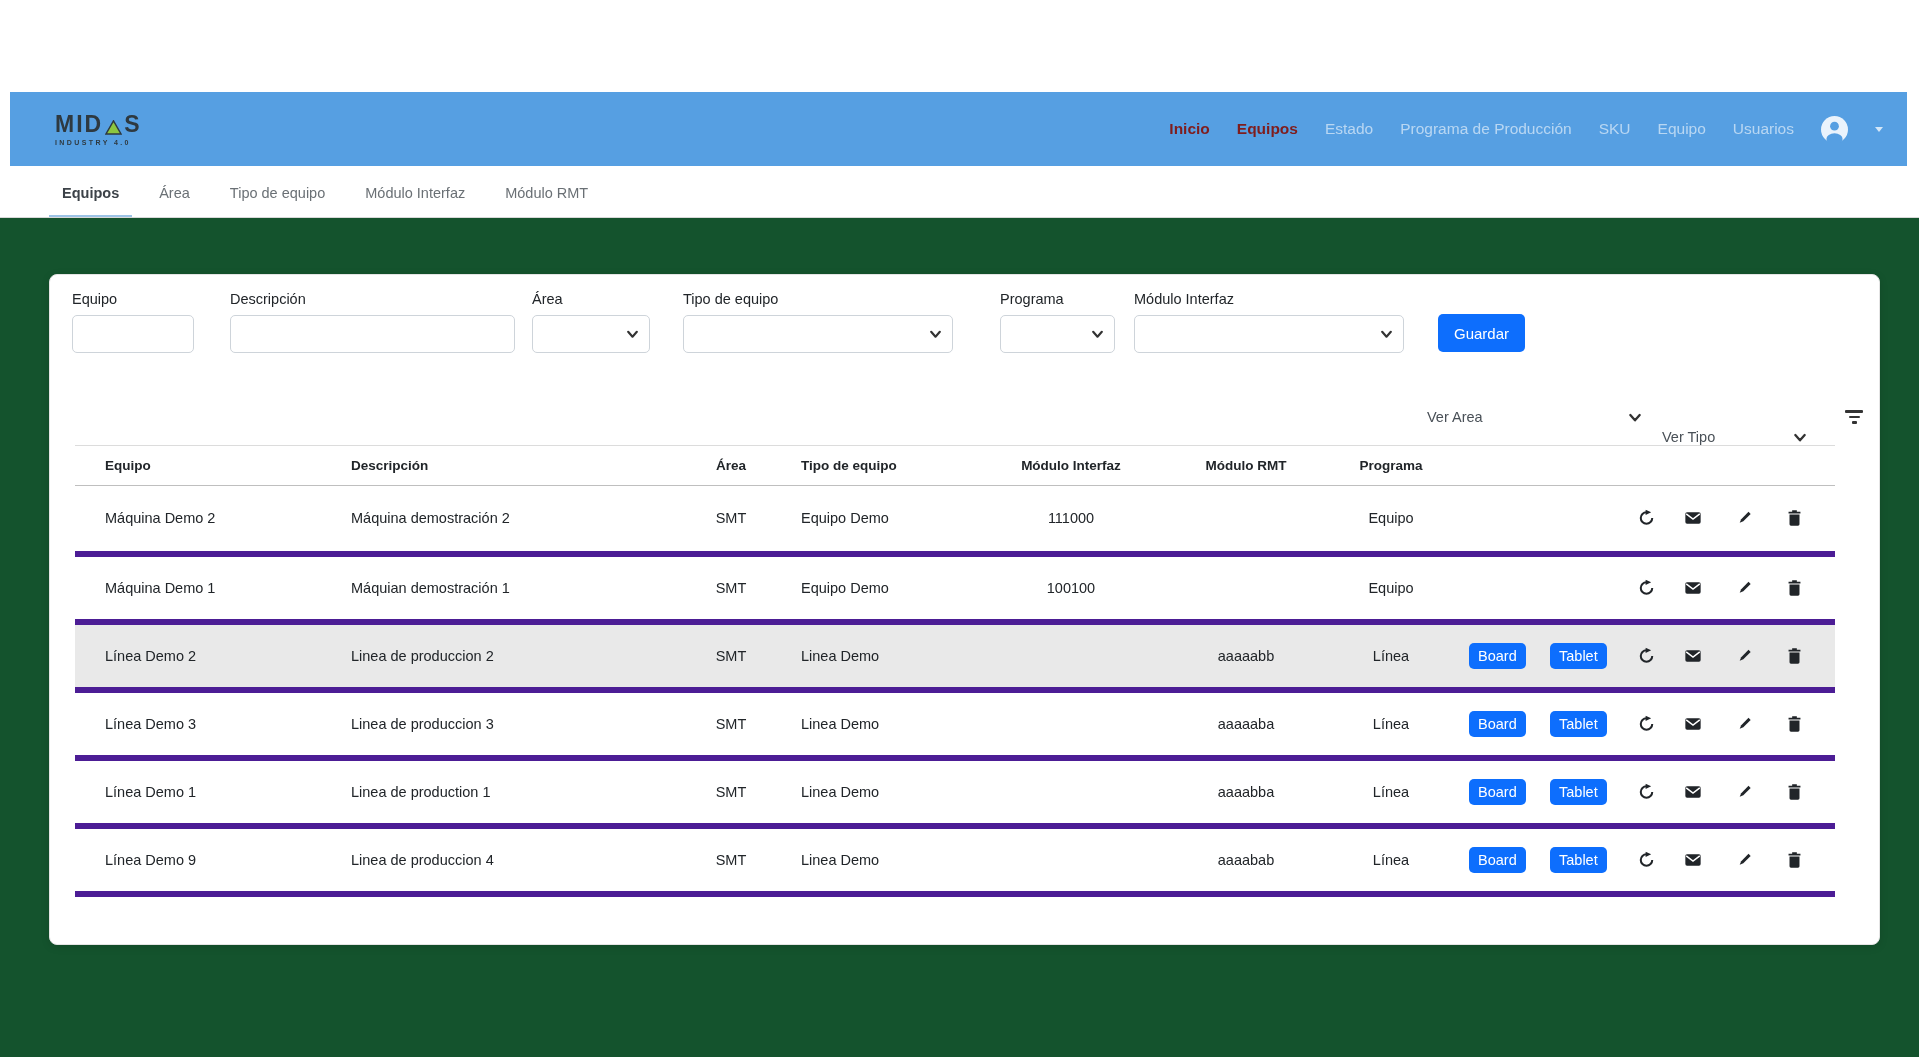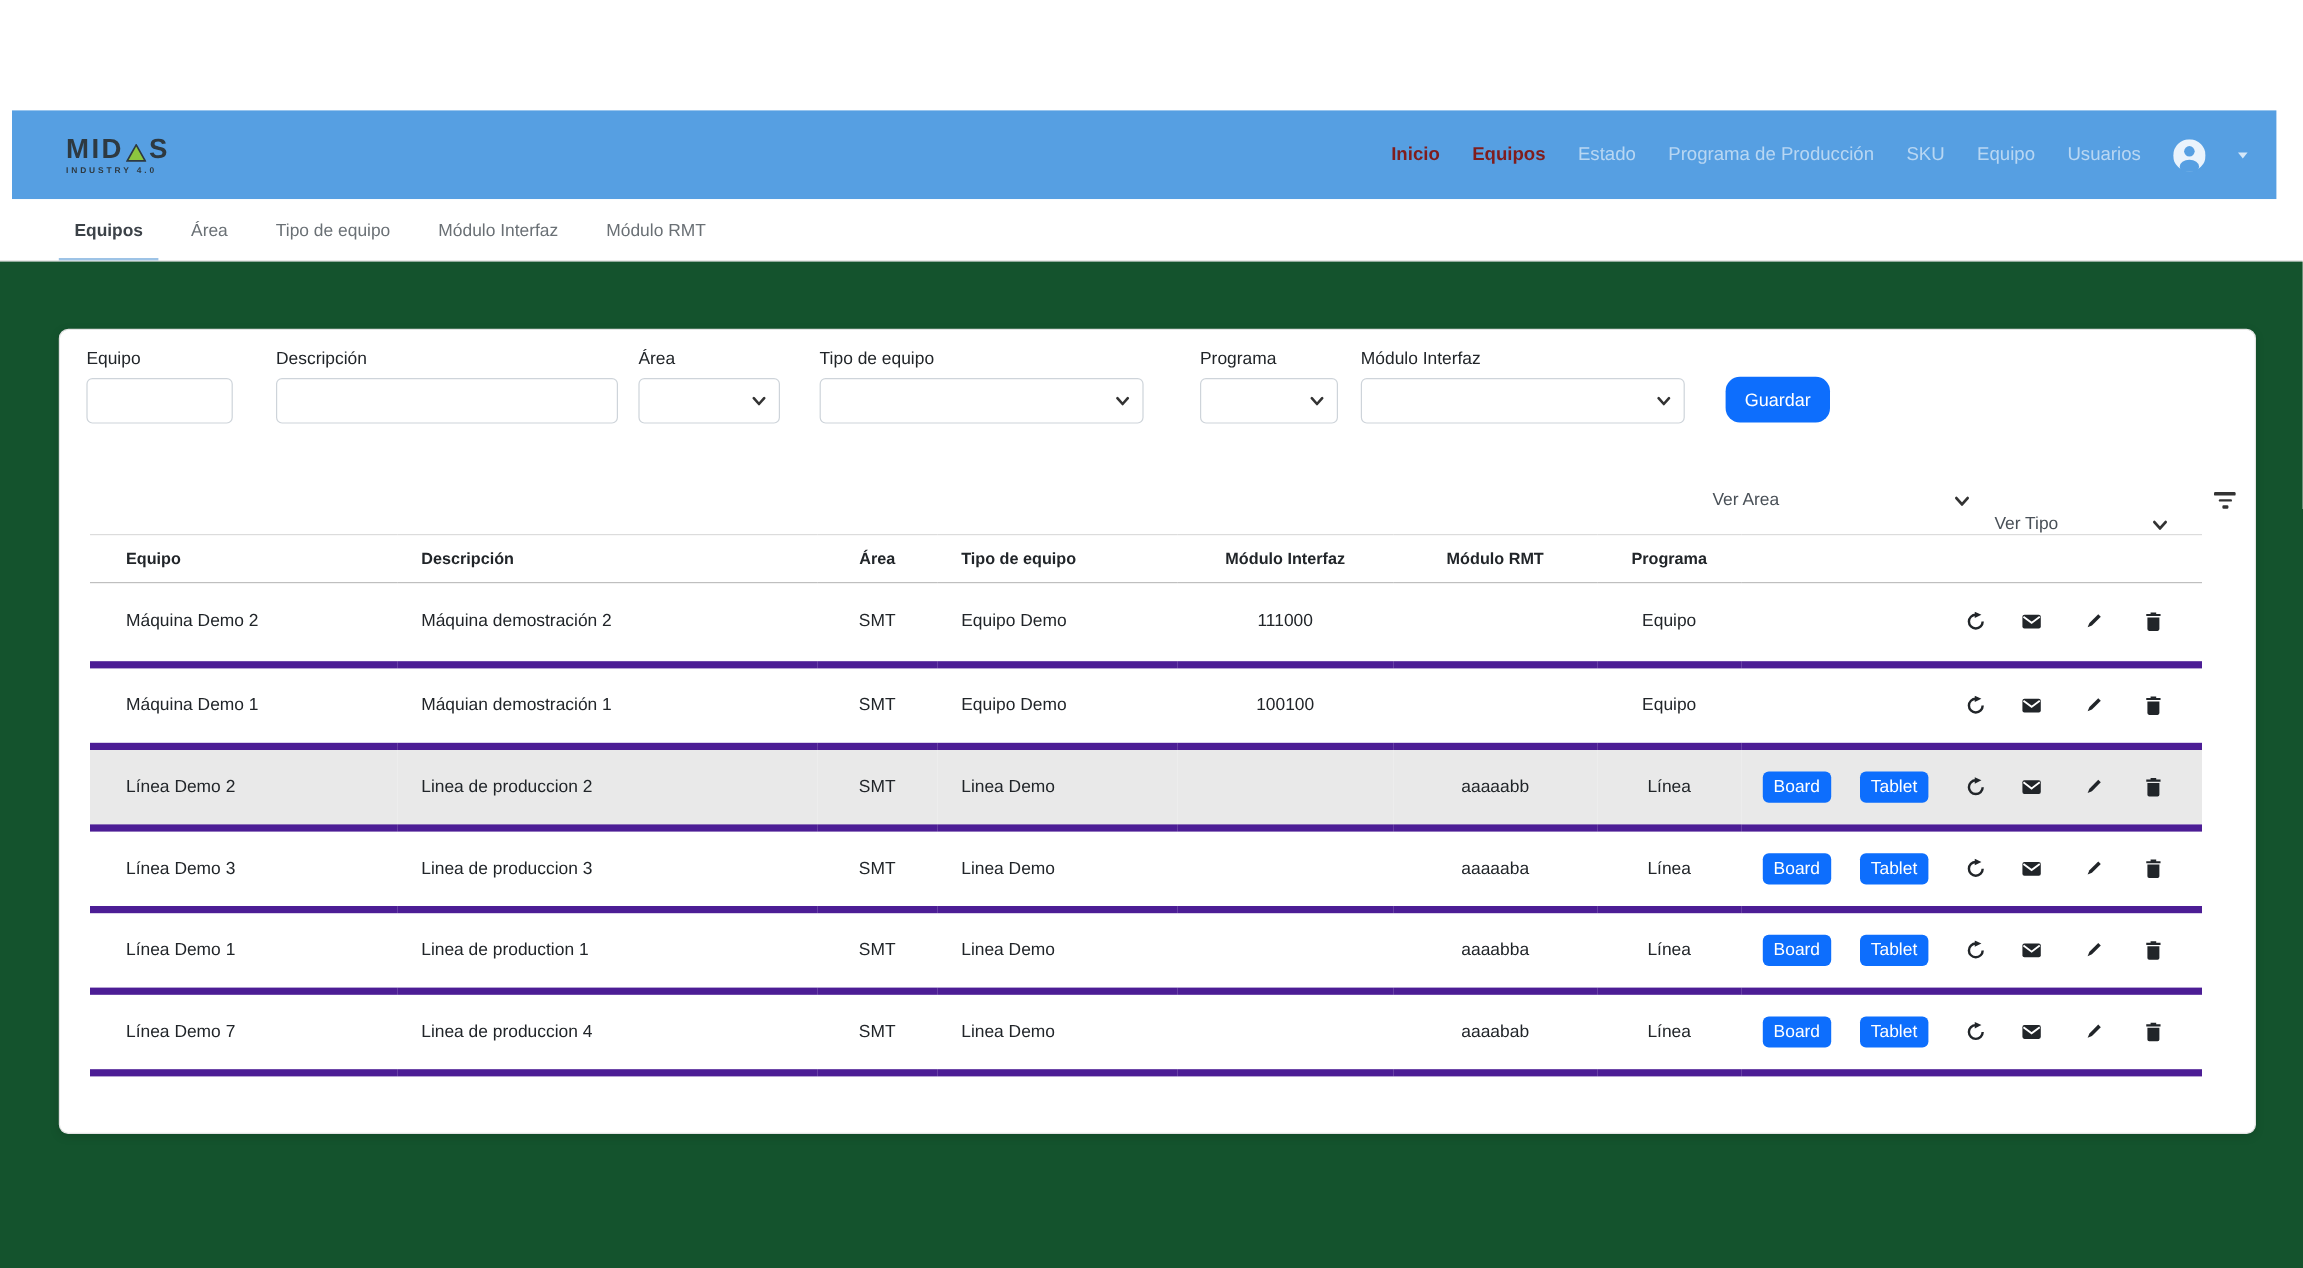--- a/index.html
+++ b/index.html
@@ -1,20 +1,20 @@
 <!DOCTYPE html>
 <html><head>
 <meta charset="utf-8">
 <style>
   * { margin:0; padding:0; box-sizing:border-box; }
   html,body { width:1919px; height:1057px; overflow:hidden; }
   body { font-family:"Liberation Sans","DejaVu Sans",sans-serif; background:#ffffff; position:relative; color:#212529; }
 
   
-  .navbar { position:absolute; left:10px; right:22px; top:92px; height:74px; background:#569fe2;
+  .navbar { position:absolute; left:10px; right:12px; top:92px; height:74px; background:#569fe2;
             display:flex; align-items:center; padding:0 24px 0 45px; }
   .brand { display:flex; flex-direction:column; cursor:pointer; }
   .brand-line { display:flex; align-items:flex-end; gap:2px; }
   .brand-txt { font-size:23px; font-weight:800; letter-spacing:2px; color:#2e3940; line-height:1; }
   .brand-tri { margin-bottom:1px; }
   .brand-tagline { font-size:7px; letter-spacing:2.4px; color:#2e3940; margin-top:3px; font-weight:600; }
   .nav-items { margin-left:auto; display:flex; align-items:center; gap:27px; font-size:15.5px; }
   .nav-item { color:rgba(255,255,255,0.58); text-decoration:none; cursor:pointer; white-space:nowrap; }
   .nav-item.active { color:#7f1d1d; font-weight:700; }
   .avatar { width:27px; height:27px; display:inline-flex; cursor:pointer; }
@@ -35,21 +35,21 @@
   
   .field { position:absolute; top:16px; }
   .f-label { display:block; font-size:14.5px; color:#212529; margin-bottom:8px; }
   .f-input { height:38px; border:1px solid #ced4da; border-radius:5px; background:#fff; padding:0 10px;
              font-size:14.5px; font-family:inherit; color:#212529; outline:none; display:block; }
   .f-select { height:38px; border:1px solid #ced4da; border-radius:5px; background:#fff; display:flex;
               align-items:center; justify-content:space-between; padding:0 10px; cursor:pointer; }
   .f-select-value { font-size:14.5px; color:#212529; }
   .btn-primary { background:#0d6efd; color:#ffffff; border:none; border-radius:5px; font-family:inherit;
                  font-size:15px; cursor:pointer; }
-  .save-btn { position:absolute; left:1388px; top:39px; padding:8px 16px; height:38px;border-radius:12px; }
+  .save-btn { position:absolute; left:1388px; top:39px; padding:8px 16px; height:38px; }
 
   
   .list-controls { position:absolute; top:128px; left:1377px; display:flex; align-items:center; height:28px; }
   .mini-select { display:flex; align-items:flex-end; justify-content:space-between; cursor:pointer; }
   .mini-select .ms-label { font-size:14.5px; color:#495057; }
   .ms-area { width:215px; }
   .ms-tipo { width:145px; margin-left:20px;margin-top:39px; }
   .filter-icon { margin-left:38px; display:flex; flex-direction:column; align-items:center; gap:3px; cursor:pointer; }
   .filter-icon i { display:block; height:2.5px; background:#333; border-radius:1px; }
   .filter-icon i:nth-child(1){ width:18px; } .filter-icon i:nth-child(2){ width:11px; } .filter-icon i:nth-child(3){ width:5px; }
@@ -381,21 +381,21 @@
             <span class="act i4">
                 <svg width="17" height="17" viewBox="0 0 16 16">
                   <path d="M5.8 0.8 h4.4 v1.2 h3.4 v1.7 H2.4 V2 h3.4 z" fill="#212529"></path>
                   <path d="M3.3 4.7 h9.4 v9.2 a1.4 1.4 0 0 1 -1.4 1.4 H4.7 a1.4 1.4 0 0 1 -1.4 -1.4 z" fill="#212529"></path>
                 </svg>
               </span>
           </td>
         </tr>
 
         <tr>
-          <td class="al1">Línea Demo 7</td>
+          <td class="al1">Línea Demo 9</td>
           <td class="al">Linea de produccion 4</td>
           <td class="ac">SMT</td>
           <td class="al">Linea Demo</td>
           <td class="ac"></td>
           <td class="ac">aaaabab</td>
           <td class="ac">Línea</td>
           <td class="c8">
             <button class="btn-primary btn-row btn-board">Board</button>
             <button class="btn-primary btn-row btn-tablet">Tablet</button>
             <span class="act i1">

